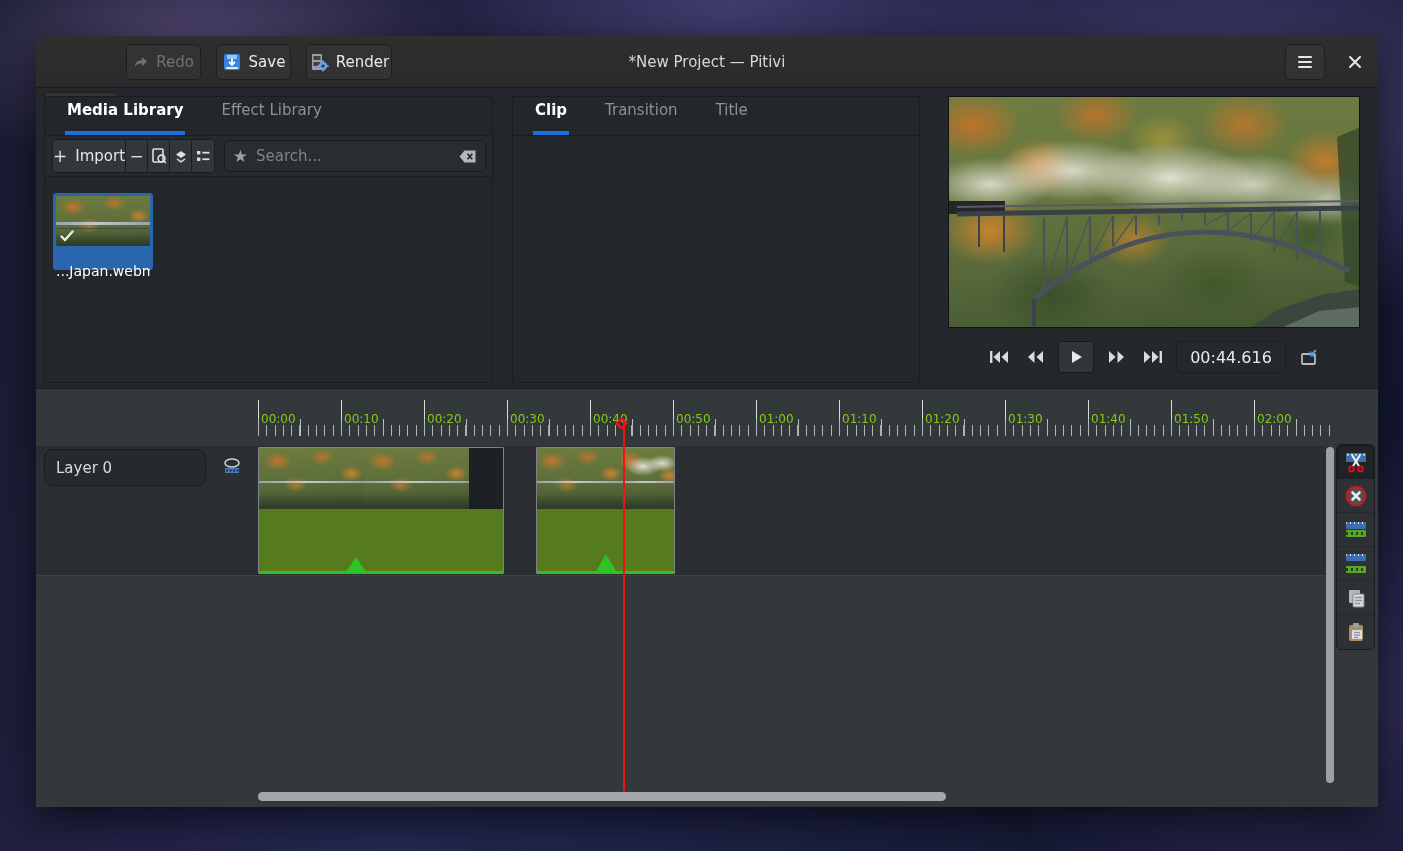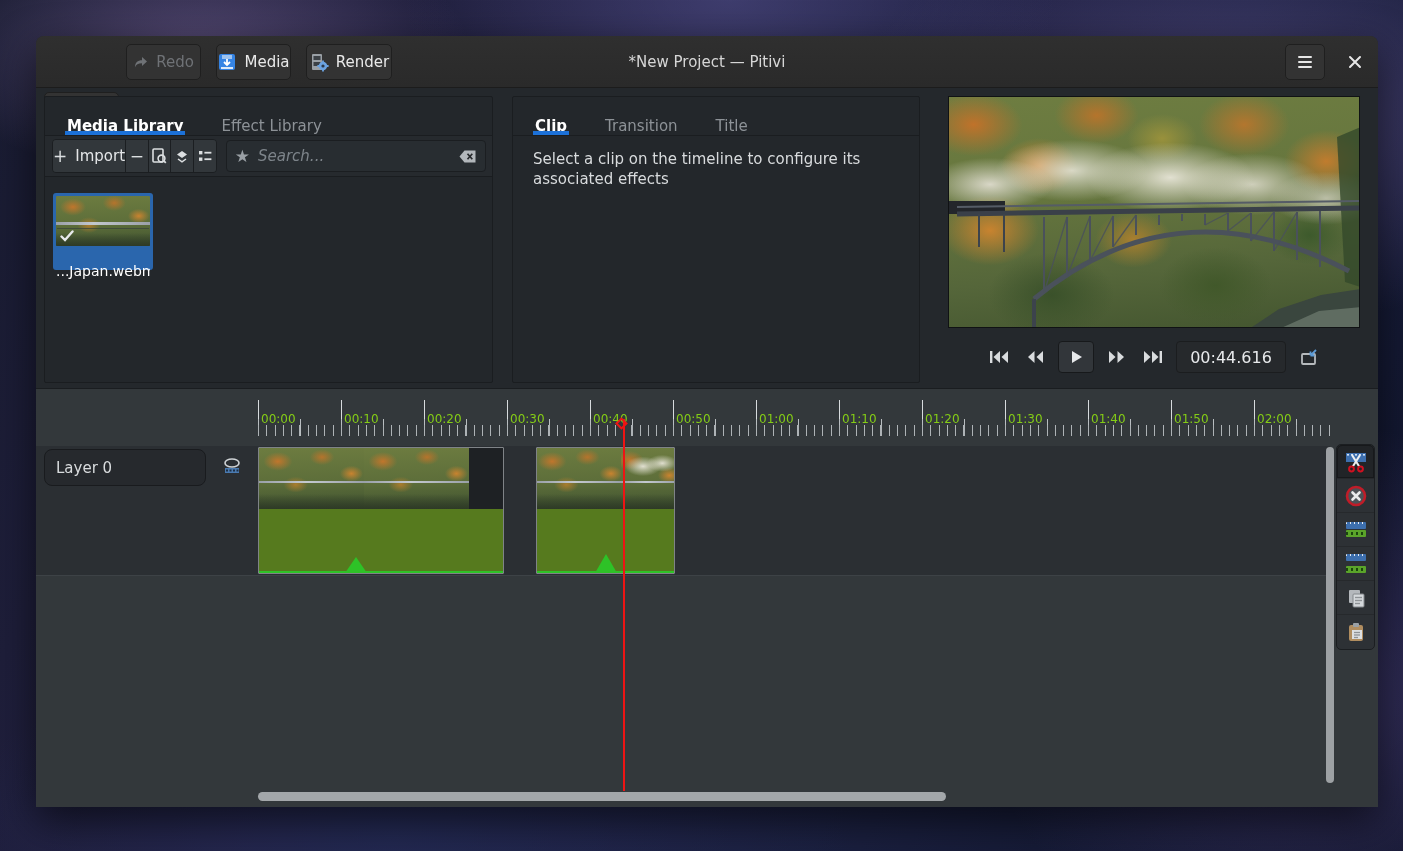--- a/index.html
+++ b/index.html
@@ -50,21 +50,21 @@
   
   .panel {
     position:absolute; top:60px; height:287px;
     background:#23272b; border:1px solid #1a1d20; border-radius:2px;
   }
   .panel-media  { left:8px;   width:449px; }
   .panel-effects{ left:476px; width:408px; }
 
   .tabstrip { height:39px; border-bottom:1px solid #1a1d20; padding-left:20px; display:flex; gap:34px; }
   .tab { font-size:15px; color:#8d9297; display:flex; align-items:flex-end; padding-bottom:0; position:relative; cursor:default; }
-  .tab span { padding:9px 2px 0; }
+  .tab span { padding:9px 2px 16px; }
   .tab.active { color:#ffffff; font-weight:bold; }
   .tab.active::after { content:""; position:absolute; left:0; right:0; bottom:0; height:4px; background:var(--accent,#1c71d8); }
 
   
   .media-toolbar { height:41px; display:flex; align-items:center; padding:0 6px 0 7px; border-bottom:1px solid #1a1d20; background:#262a2e; }
   .btn-group { display:flex; border:1px solid #1b1e21; border-radius:4px; overflow:hidden; }
   .tbtn {
     height:32px; background:#32373b; border-right:1px solid #1b1e21;
     color:#e4e6e8; font-size:15px; display:flex; align-items:center; justify-content:center; gap:8px;
   }
@@ -72,21 +72,21 @@
   .tbtn.import { width:96px; }
   .tbtn.sq { width:41px; }
   .plusglyph,.minusglyph { font-size:17px; color:#dcdfe1; }
   .search-entry {
     margin-left:9px; flex:1; height:32px; background:#282d31;
     border:1px solid #1b1e21; border-radius:4px;
     display:flex; align-items:center; padding:0 8px; gap:8px;
   }
   .search-entry input {
     flex:1; background:transparent; border:none; outline:none;
-    color:#d7dadc; font-size:15px; font-family:inherit;font-style:italic;
+    color:#d7dadc; font-size:15px; font-family:inherit;
   }
   .search-entry input::placeholder { color:#7d848a; }
   .star { color:#9aa0a5; font-size:17px; }
 
   
   .media-item {
     position:absolute; left:8px; top:96px; width:100px; height:77px;
     border-radius:3px; padding:3px;
   }
   .thumb {
@@ -251,21 +251,21 @@
         </svg>
       <span>Redo</span>
     </div>
     <div class="hb-btn" style="left:180px;width:75px;">
       <svg width="20" height="20" viewBox="0 0 20 20">
         <rect x="2" y="2" width="16" height="16" rx="2" fill="#3584e4"></rect>
         <rect x="5" y="3" width="10" height="4" fill="#9ec3ef"></rect>
         <path d="M10 7 v5 M7 10 l3 3 3 -3" stroke="#ffffff" stroke-width="1.8" fill="none"></path>
         <rect x="4" y="15" width="12" height="2" fill="#dce9f8"></rect>
       </svg>
-      <span>Media</span>
+      <span>Save</span>
     </div>
     <div class="hb-btn" style="left:270px;width:86px;text-align:right;">
       <svg width="20" height="20" viewBox="0 0 20 20">
         <rect x="3" y="2" width="10" height="16" rx="1" fill="#9aa0a6"></rect>
         <rect x="4.5" y="4" width="7" height="4" fill="#3c4146"></rect>
         <rect x="4.5" y="10" width="7" height="4" fill="#3c4146"></rect>
         <circle cx="14" cy="14" r="4.2" fill="#6ba3e2"></circle>
         <circle cx="14" cy="14" r="1.6" fill="#2b3a4c"></circle>
         <g stroke="#6ba3e2" stroke-width="1.8">
           <line x1="14" y1="8.4" x2="14" y2="10"></line>
@@ -356,21 +356,20 @@
       <div class="tab active">
           <span>Clip</span>
         </div>
       <div class="tab">
           <span>Transition</span>
         </div>
       <div class="tab">
           <span>Title</span>
         </div>
     </div>
-    <div class="effects-msg">Select a clip on the timeline to configure its associated effects</div>
   </div>
 
   <div class="viewer-video">
     <div class="smoke"></div>
     <svg class="bridge-svg" width="412" height="232" viewBox="0 0 412 232">
       <polygon points="300,232 412,232 412,192 372,198 330,212" fill="#3a463e"></polygon>
       <polygon points="330,232 412,232 412,210 370,214" fill="#7e8d7e" opacity="0.55"></polygon>
       <polygon points="388,40 412,30 412,190 396,185" fill="#33492a" opacity="0.8"></polygon>
       <rect x="0" y="104" width="56" height="13" fill="#23262b"></rect>
       <path d="M8 117 L412 111" stroke="#3a4049" stroke-width="5" fill="none"></path>

